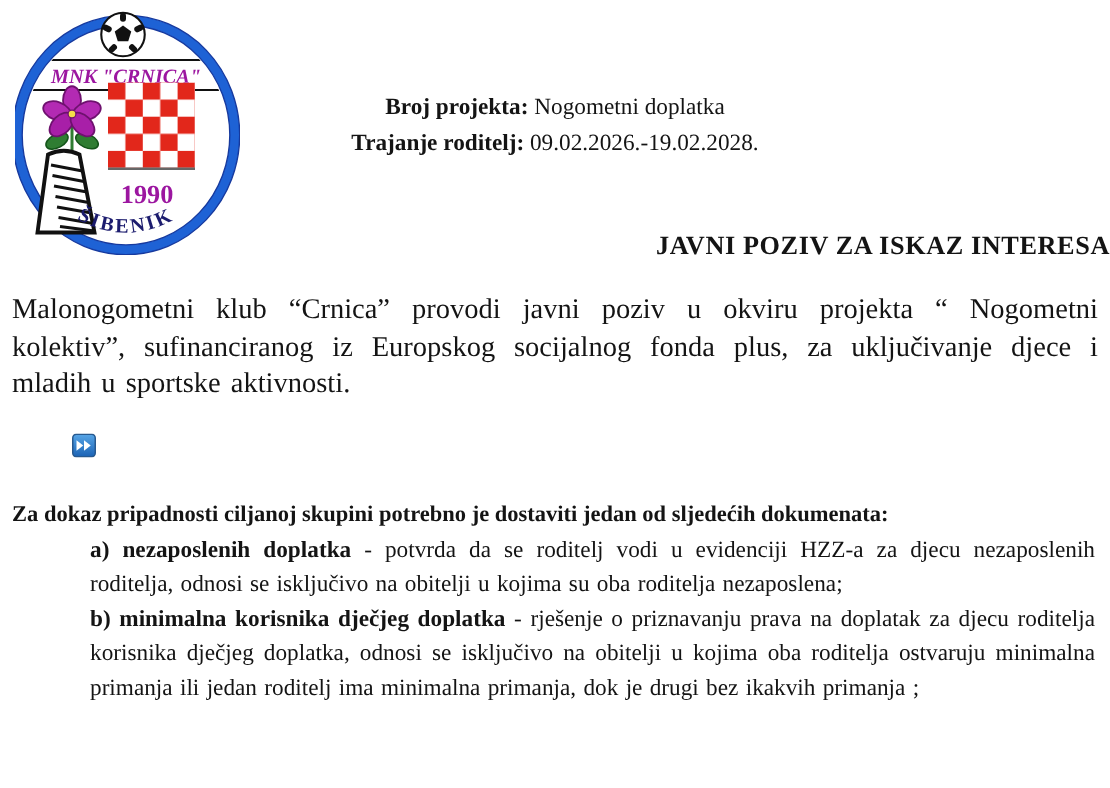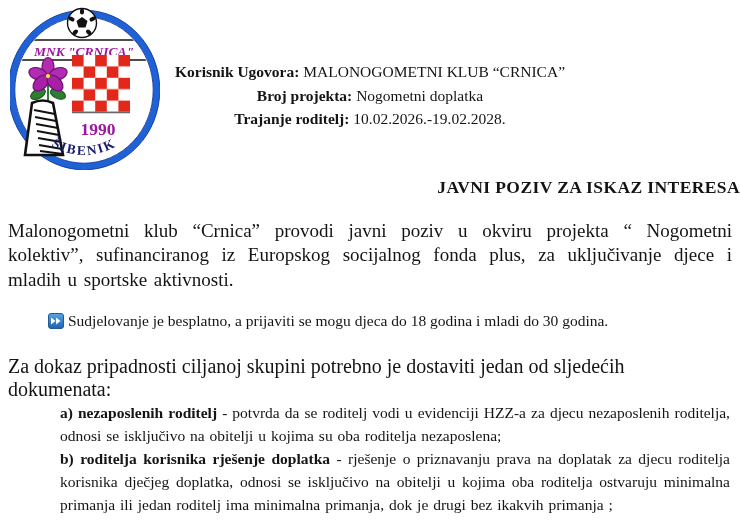--- a/index.html
+++ b/index.html
@@ -11,21 +11,21 @@
   }
   .logo{position:absolute;left:10px;top:4px;width:150px;height:166px;}
   .header-block{padding-top:60px;text-align:center;font-size:15.5px;line-height:23.5px;}
   .header-line b{font-weight:bold;}
   .doc-title{margin:45px 0 0 0;text-align:right;font-size:17.5px;font-weight:bold;
     letter-spacing:.4px;line-height:22px;}
   .intro{margin:21px 8px 0 8px;text-align:justify;font-size:19px;line-height:24.5px;
     word-spacing:2px;}
   .bullet-line{margin:17px 8px 0 48px;font-size:15.5px;line-height:23px;}
   .bullet-line .ff-icon{display:inline-block;vertical-align:-3px;margin-right:4px;}
-  .req-heading{margin:20px 8px 0 8px;font-weight:normal;font-size:20px;line-height:23px;}
+  .req-heading{margin:20px 8px 0 8px;font-weight:bold;font-size:15px;line-height:23px;}
   .req-item{margin:0 10px 0 60px;text-align:justify;font-size:15.5px;line-height:23px;
     word-spacing:1px;}
   .req-item b{font-weight:bold;}
 </style>
 </head>
 <body>
 
 <svg class="logo" viewBox="0 0 150 166" xmlns="http://www.w3.org/2000/svg">
   <defs>
     <clipPath id="ovalClip">
@@ -92,38 +92,37 @@
       <line x1="72" y1="6.5" x2="72" y2="8.5"></line>
       <line x1="83.5" y1="14.5" x2="81.5" y2="15.5"></line>
       <line x1="79.5" y1="29" x2="78" y2="27.5"></line>
       <line x1="64.5" y1="29" x2="66" y2="27.5"></line>
       <line x1="60.5" y1="14.5" x2="62.5" y2="15.5"></line>
     </g>
   </g>
 </svg>
 
 <div class="header-block">
-  <div class="header-line"><b>Korisnik Ugovora:</b><span> MALONOGOMETNI KLUB “CRNICA”</span></div>
   <div class="header-line"><b>Broj projekta:</b><span> Nogometni doplatka</span></div>
-  <div class="header-line"><b>Trajanje roditelj:</b><span> 10.02.2026.-19.02.2028.</span></div>
+  <div class="header-line"><b>Trajanje roditelj:</b><span> 09.02.2026.-19.02.2028.</span></div>
 </div>
 
 <h1 class="doc-title">JAVNI POZIV ZA ISKAZ INTERESA</h1>
 
 <p class="intro">Malonogometni klub “Crnica” provodi javni poziv u okviru projekta “ Nogometni kolektiv”, sufinanciranog iz Europskog socijalnog fonda plus, za uključivanje djece i mladih u sportske aktivnosti.</p>
 
 <p class="bullet-line"><span class="ff-icon"><svg width="16" height="16" viewBox="0 0 16 16" xmlns="http://www.w3.org/2000/svg">
         <defs>
           <linearGradient id="ffg" x1="0" y1="0" x2="0" y2="1">
             <stop offset="0" stop-color="#57a5e6"></stop>
             <stop offset="1" stop-color="#1b63b5"></stop>
           </linearGradient>
         </defs>
         <rect x="0.5" y="0.5" width="15" height="15" rx="2.5" fill="url(#ffg)" stroke="#27598f"></rect>
         <polygon points="3,4.5 7.5,8 3,11.5" fill="#ffffff"></polygon>
         <polygon points="8,4.5 12.5,8 8,11.5" fill="#ffffff"></polygon>
-      </svg></span><span>Sudjelovanje je besplatno, a prijaviti se mogu djeca do 18 godina i mladi do 30 godina.</span></p>
+      </svg></span></p>
 
 <p class="req-heading">Za dokaz pripadnosti ciljanoj skupini potrebno je dostaviti jedan od sljedećih dokumenata:</p>
 
-<p class="req-item"><b>a) nezaposlenih roditelj</b><span> - potvrda da se roditelj vodi u evidenciji HZZ-a za djecu nezaposlenih roditelja, odnosi se isključivo na obitelji u kojima su oba roditelja nezaposlena;</span></p>
+<p class="req-item"><b>a) nezaposlenih doplatka</b><span> - potvrda da se roditelj vodi u evidenciji HZZ-a za djecu nezaposlenih roditelja, odnosi se isključivo na obitelji u kojima su oba roditelja nezaposlena;</span></p>
 
-<p class="req-item"><b>b) roditelja korisnika rješenje doplatka</b><span> - rješenje o priznavanju prava na doplatak za djecu roditelja korisnika dječjeg doplatka, odnosi se isključivo na obitelji u kojima oba roditelja ostvaruju minimalna primanja ili jedan roditelj ima minimalna primanja, dok je drugi bez ikakvih primanja ;</span></p>
+<p class="req-item"><b>b) minimalna korisnika dječjeg doplatka</b><span> - rješenje o priznavanju prava na doplatak za djecu roditelja korisnika dječjeg doplatka, odnosi se isključivo na obitelji u kojima oba roditelja ostvaruju minimalna primanja ili jedan roditelj ima minimalna primanja, dok je drugi bez ikakvih primanja ;</span></p>
 
 </body></html>

